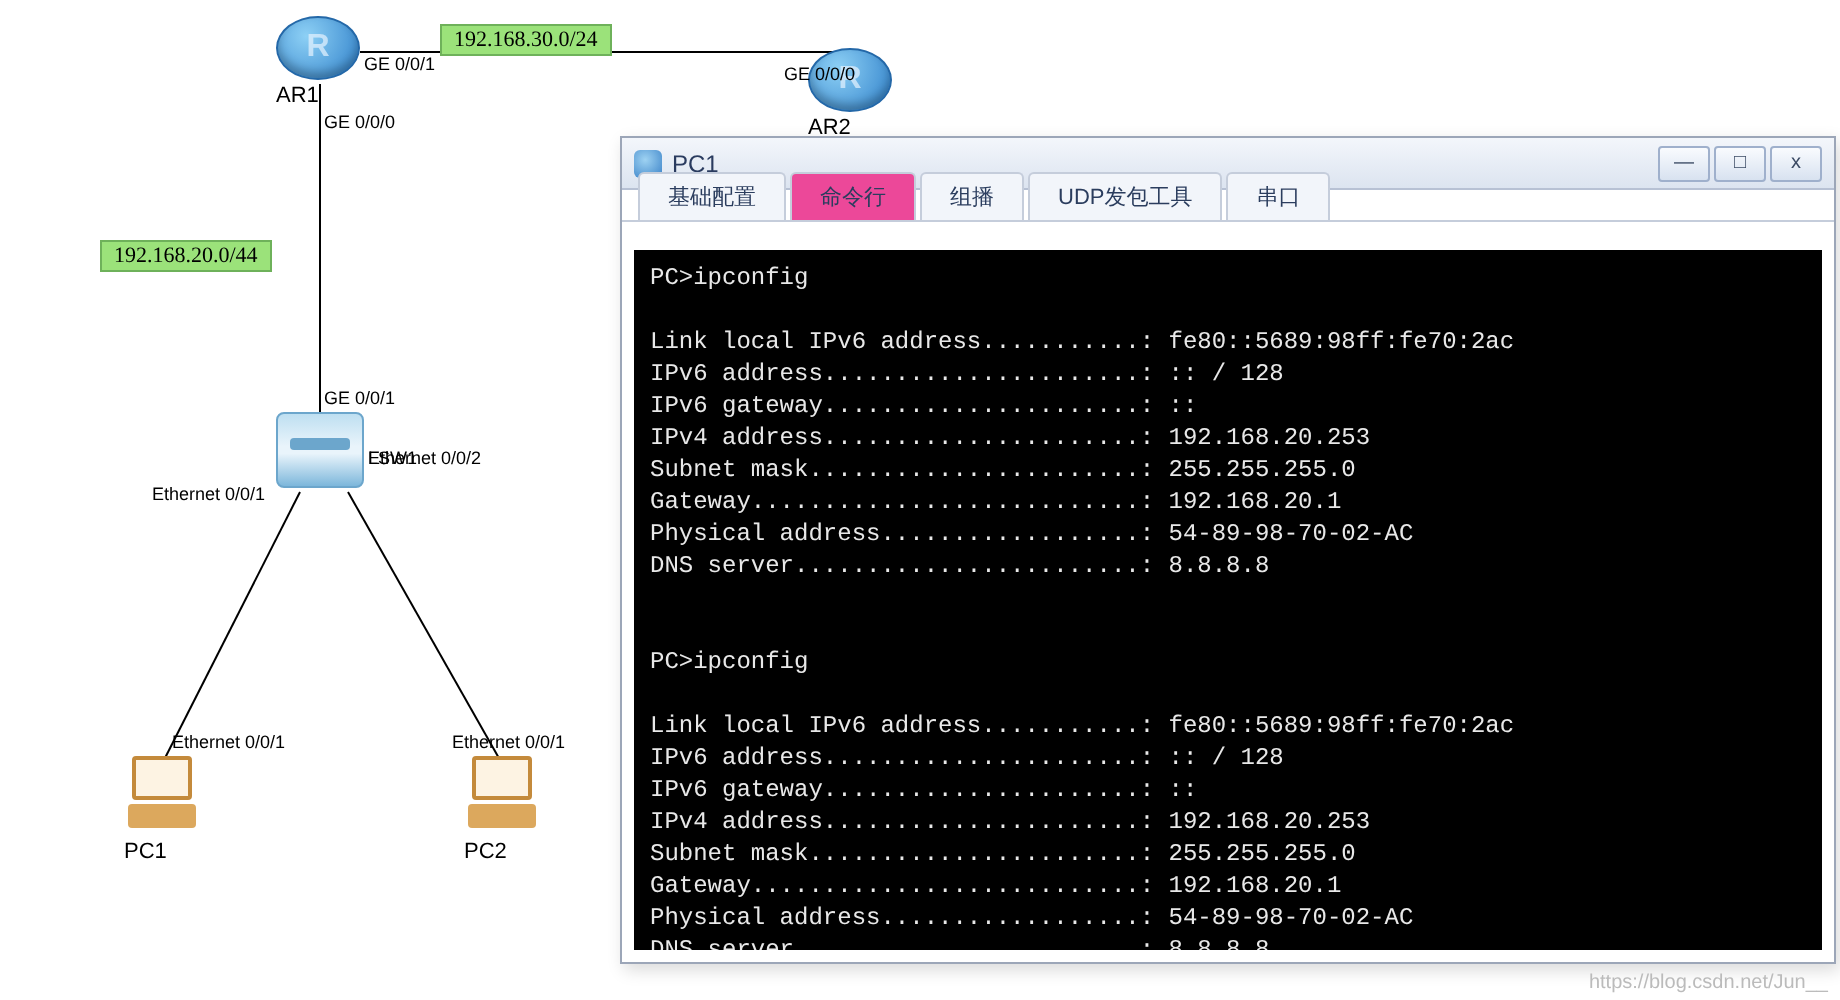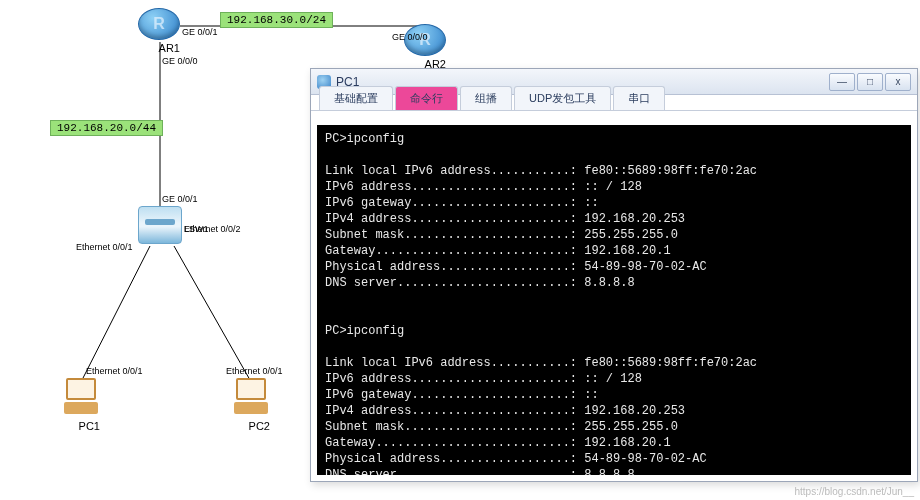--- a/index.html
+++ b/index.html
@@ -7,26 +7,26 @@
     width: 920px; height: 500px;
     font-family: "Microsoft YaHei", Arial, sans-serif;
     font-size: 11px;
     background: #fff;
     position: relative;
     overflow: hidden;
     color: #000;
   }
   
   .topo { position: absolute; inset: 0; }
-  .node { position: absolute; text-align: right; }
+  .node { position: absolute; text-align: left; }
   .node-label { font-size: 11px; color: #000; margin-top: 2px; }
   .port-label { position: absolute; font-size: 9px; color: #000; white-space: nowrap; }
   .net-badge {
     position: absolute; background: #9be27a; border: 1px solid #6EB15A;
-    font-size: 11px; padding: 1px 6px; font-family: Liberation Mono, monospace;
+    font-size: 11px; padding: 1px 6px; font-family: Liberation Serif, serif;
   }
   svg.links { position: absolute; inset: 0; pointer-events: none; }
   
   .router-icon {
     width: 42px; height: 32px; border-radius: 50%;
     background: radial-gradient(circle at 35% 30%, #8dd0f5, #2e7fc9);
     border: 1px solid #2468a8; position: relative;
     box-shadow: inset 0 -3px 4px rgba(0,0,0,.25);
   }
   .router-icon::after {

